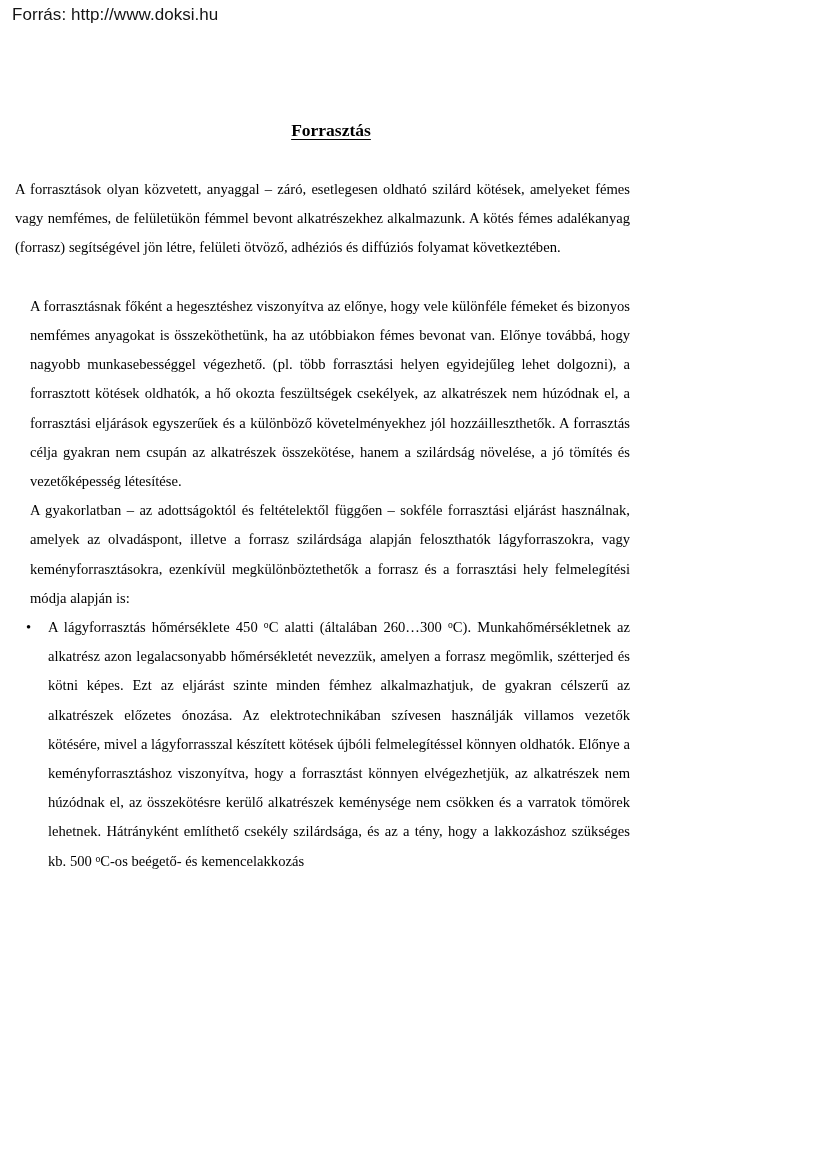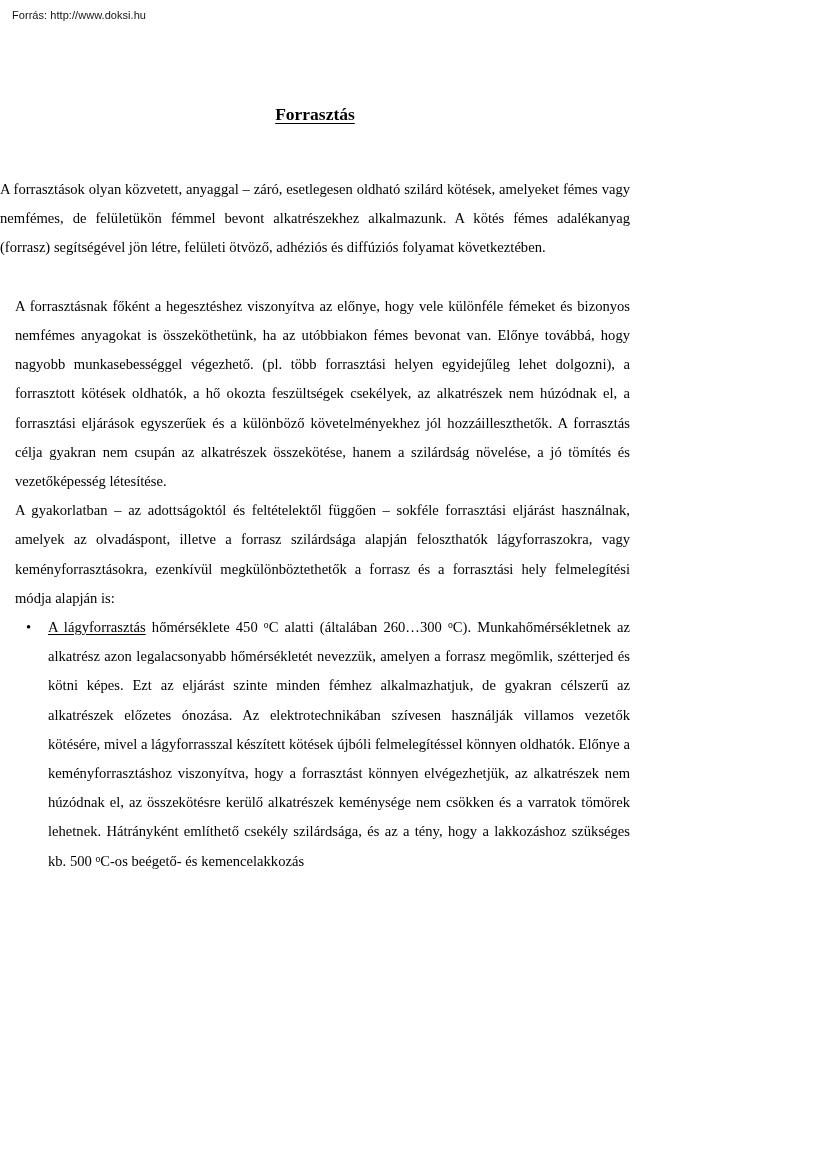--- a/index.html
+++ b/index.html
@@ -21,29 +21,29 @@
     inset: 0;
     background: #ffffff;
   }
 
   
   .source-header {
     position: absolute;
     left: 12px;
     top: 8px;
     font-family: "Liberation Sans", "DejaVu Sans", sans-serif;
-    font-size: 11px;
+    font-size: 17px;
     line-height: 14px;
     color: #141414;
     letter-spacing: 0.05px;
     white-space: nowrap;
   }
 
   .doc-title {
-    margin: 0;
+    margin: 16px;
     padding: 0;
     text-align: center;
     font-size: 17.5px;
     font-weight: bold;
     line-height: 24px;
     position: absolute;
     top: 102px;
     left: 0;
     width: 630px;
   }
@@ -59,20 +59,21 @@
     width: 630px;
   }
 
   p.para {
     margin: 0 0 0 0;
     text-align: justify;
     text-justify: inter-word;
     font-size: 14.6px;
     line-height: 29.2px;
     hyphens: none;
+    padding-left: 15px;
   }
 
   
   p.gap-after {
     margin-bottom: 29.2px;
   }
   p.tight-after {
     margin-bottom: 0;
     margin-left: 15px;
   }
@@ -93,21 +94,20 @@
   }
   ul.bullets li .bullet-glyph {
     position: absolute;
     left: 26px;           
     top: 0;
     font-size: 14.6px;
     line-height: 29.2px;
   }
 
   .u {
-    text-decoration: underline;
     text-underline-offset: 2px;
   }
 
   sup.deg {
     font-size: 0.66em;
     vertical-align: 0.42em;
     line-height: 0;
   }
 </style>
 </head>

